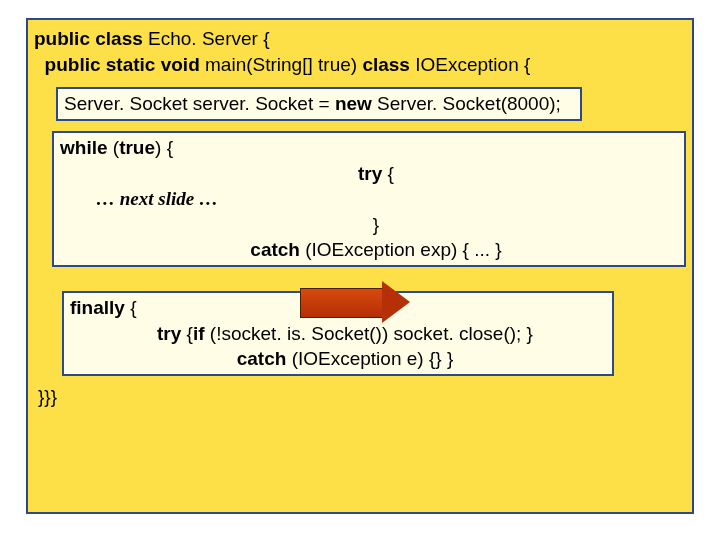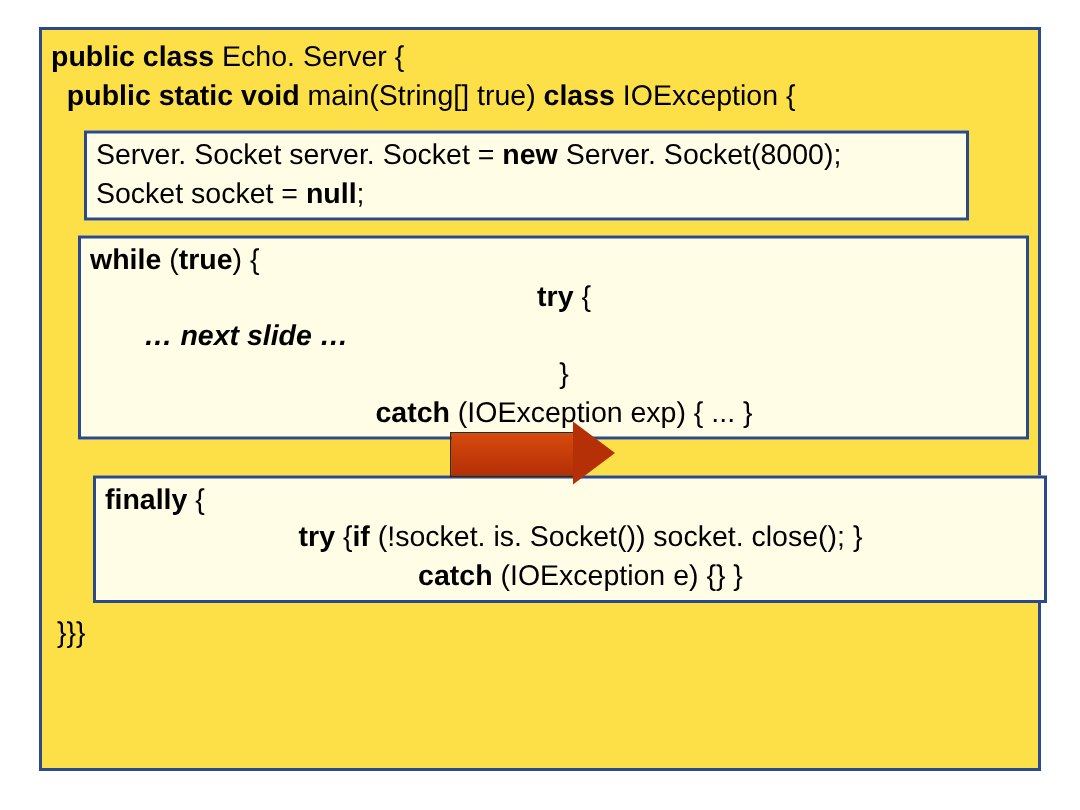--- a/index.html
+++ b/index.html
@@ -32,33 +32,33 @@
   .bold { font-weight: bold; }
   .inner-box {
     border: 2px solid #2a4a8a;
     background: #fffde6;
     margin-top: 10px;
     padding: 2px 6px 2px 6px;
     box-sizing: border-box;
   }
   .box1 {
     margin-left: 22px;
-    width: 590px;
+    width: 526px;
   }
   .box2 {
     margin-left: 18px;
     width: 634px;
   }
   .box3 {
     margin-left: 28px;
-    width: 636px;
+    width: 552px;
     margin-top: 24px;
   }
   .indent1 { padding-left: 14px; text-align: center; }
-  .indent2 { padding-left: 36px; }
+  .indent2 { padding-left: 36px; font-family: Liberation Serif, serif; }
   .closer {
     margin-top: 8px;
     margin-left: 4px;
   }
   .arrow-wrap {
     position: absolute;
     left: 272px;
     top: 268px;
     width: 110px;
     height: 28px;
@@ -86,21 +86,20 @@
 
 <div class="outer-box">
   <div class="content">
 
     <div class="code-line"><span class="bold">public class</span><span> Echo. Server {</span></div>
 
     <div class="code-line">  <span class="bold">public static void</span><span> main(String[] true) </span><span class="bold">class</span><span> IOException {</span></div>
 
     <div class="inner-box box1">
       <div class="code-line"><span>Server. Socket server. Socket = </span><span class="bold">new</span><span> Server. Socket(8000);</span></div>
-      <div class="code-line"><span>Socket socket = </span><span class="bold">null</span><span>;</span></div>
     </div>
 
     <div class="inner-box box2">
       <div class="code-line"><span class="bold">while</span><span> (</span><span class="bold">true</span><span>) {</span></div>
       <div class="code-line indent1"><span class="bold">try</span><span> {</span></div>
       <div class="code-line indent2"><span class="bold" style="font-style:italic">… next slide …</span></div>
       <div class="code-line indent1"><span>}</span></div>
       <div class="code-line indent1"><span class="bold">catch</span><span> (IOException exp) { ... }</span></div>
     </div>
 

